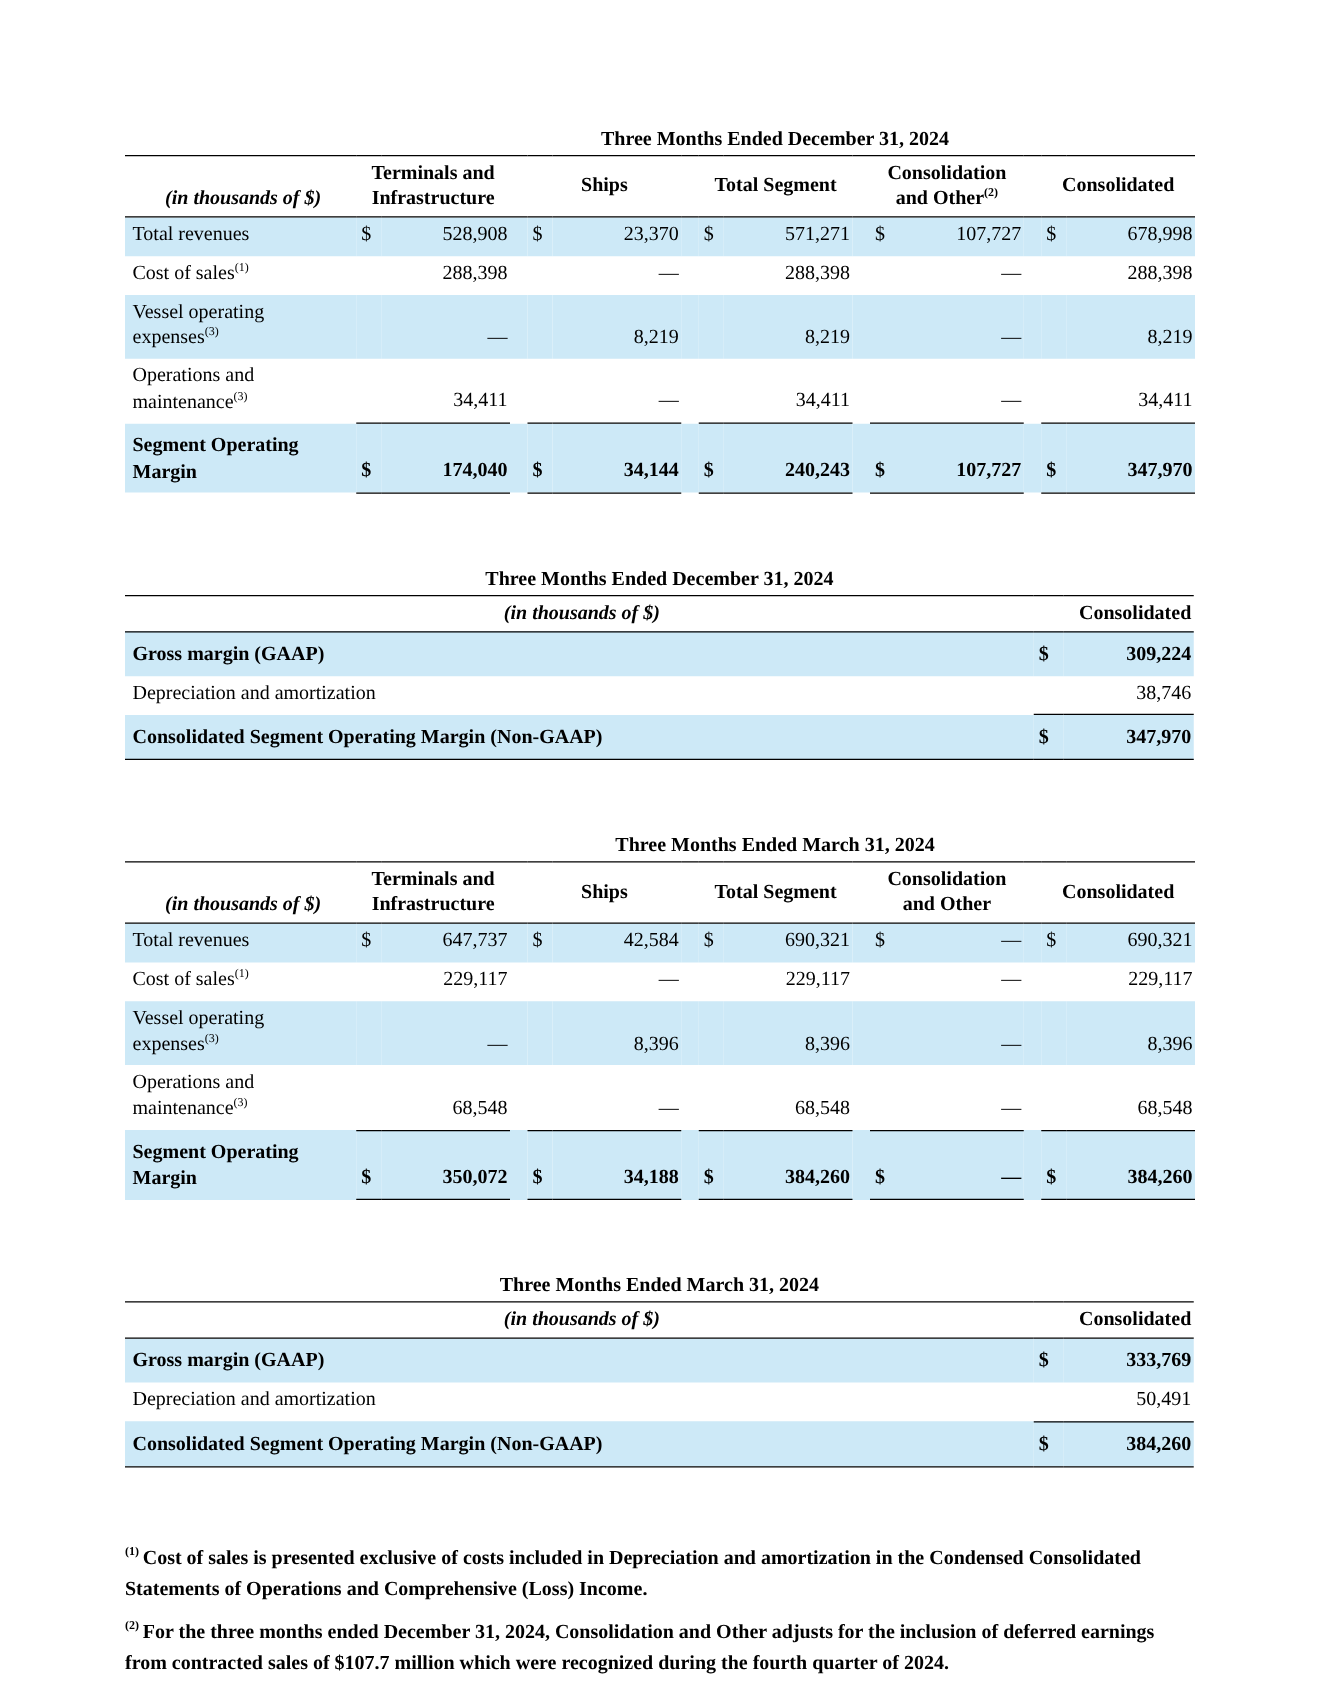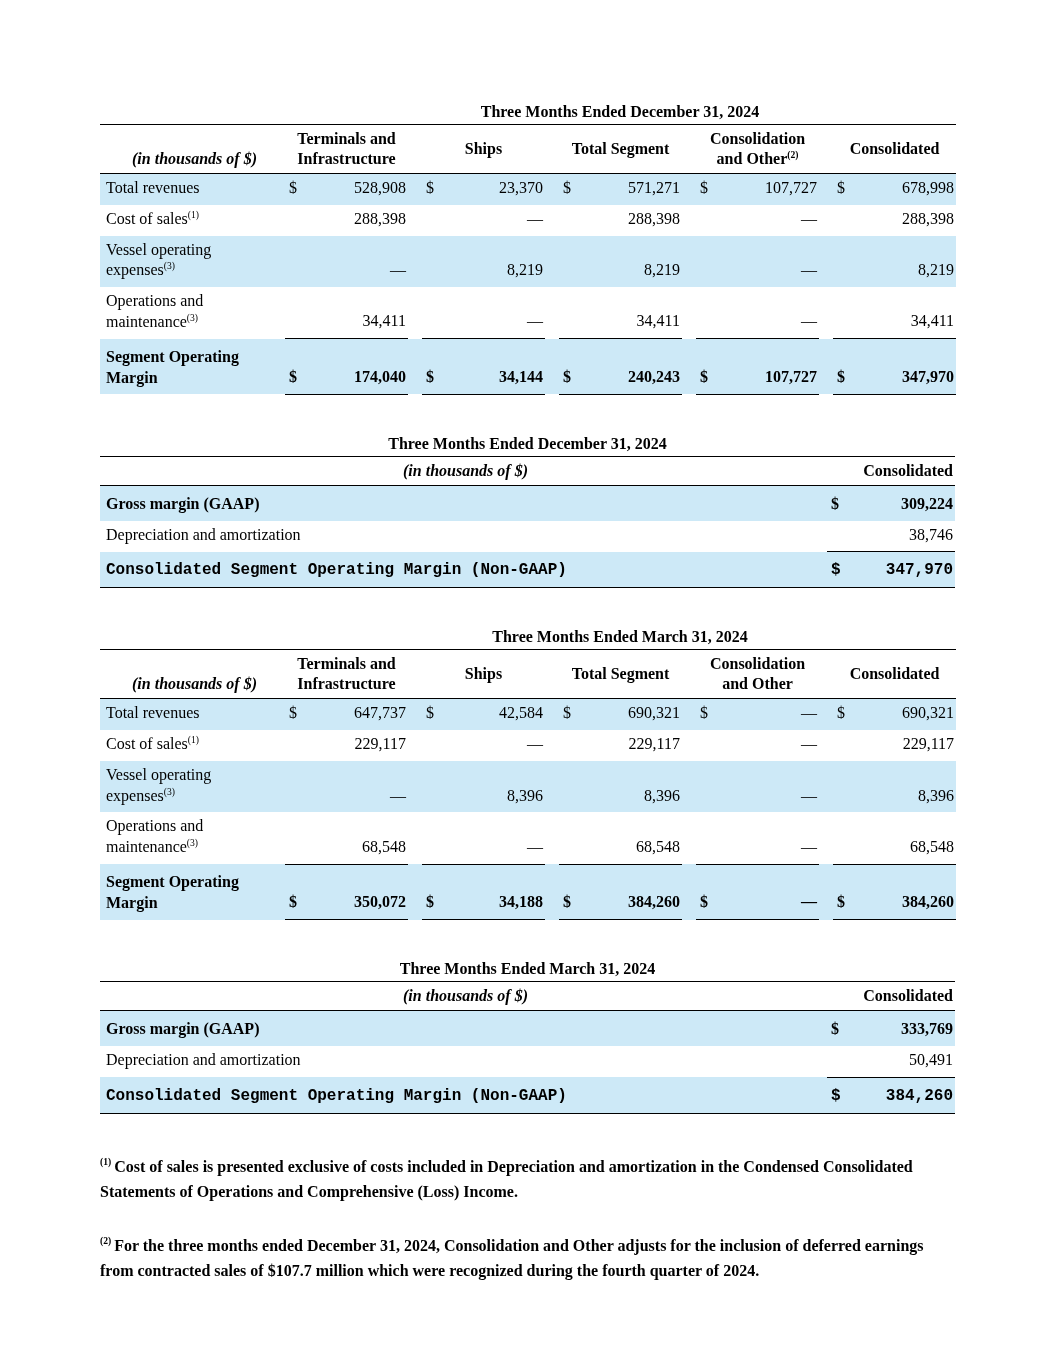--- a/index.html
+++ b/index.html
@@ -5,21 +5,21 @@
   :root { --hl:#cde9f7; --bd:#000; }
   * { margin:0; padding:0; box-sizing:border-box; }
   html, body { background:#fff; }
   body {
     width:1055px; height:1365px;
     font-family:"Liberation Serif", serif;
     font-size:16px; color:#000;
   }
   .page { position:relative; width:1055px; height:1365px; padding:103px 100px 0; }
 
-  .sect { margin-bottom:40px; }
+  .sect { margin-bottom:60px; }
   .tbl-title { font-weight:700; text-align:center; margin-bottom:3px; }
   .seg-title { margin-left:185px; }
 
   table { width:100%; border-collapse:collapse; table-layout:fixed; }
   .c-lbl { width:185px; }
   .c-d { width:20px; }
   .c-v { width:103px; }
   .c-g { width:14px; }
   .c2-d { width:24px; }
   .c2-v { width:104px; }
@@ -34,27 +34,27 @@
   th.chdr { text-align:right; padding-right:2px; }
 
   tbody td { vertical-align:bottom; padding:4px 0 6px; line-height:1.3; }
   td.lbl { text-align:left; padding-left:6px; padding-right:4px; }
   td.d { text-align:left; padding-left:4px; }
   td.v { text-align:right; padding-right:2px; }
   tr.blue { background:var(--hl);padding-left:32px; }
   tr.bold { font-weight:700;border-radius:24px; }
   tr.bold td { padding-top:8px; }
   .ub { border-bottom:1px solid var(--bd); }
-  tr.last td { border-bottom:1px solid var(--bd);font-family:Liberation Mono, monospace; }
+  tr.last td { border-bottom:1px solid var(--bd); }
 
   sup { font-size:0.6em; line-height:0; }
 
   .footnotes { margin-top:30px; }
   .fn { line-height:1.6;font-weight:bold; }
-  .fn + .fn { margin-top:28px; }
+  .fn + .fn { margin-top:8px; }
   .fn sup { margin-right:3px; }
 
   .page-num { position:absolute; left:0; right:0; bottom:28px; text-align:center; }
 </style>
 </head>
 <body>
 
 <div class="page">
 
   <section class="sect">

